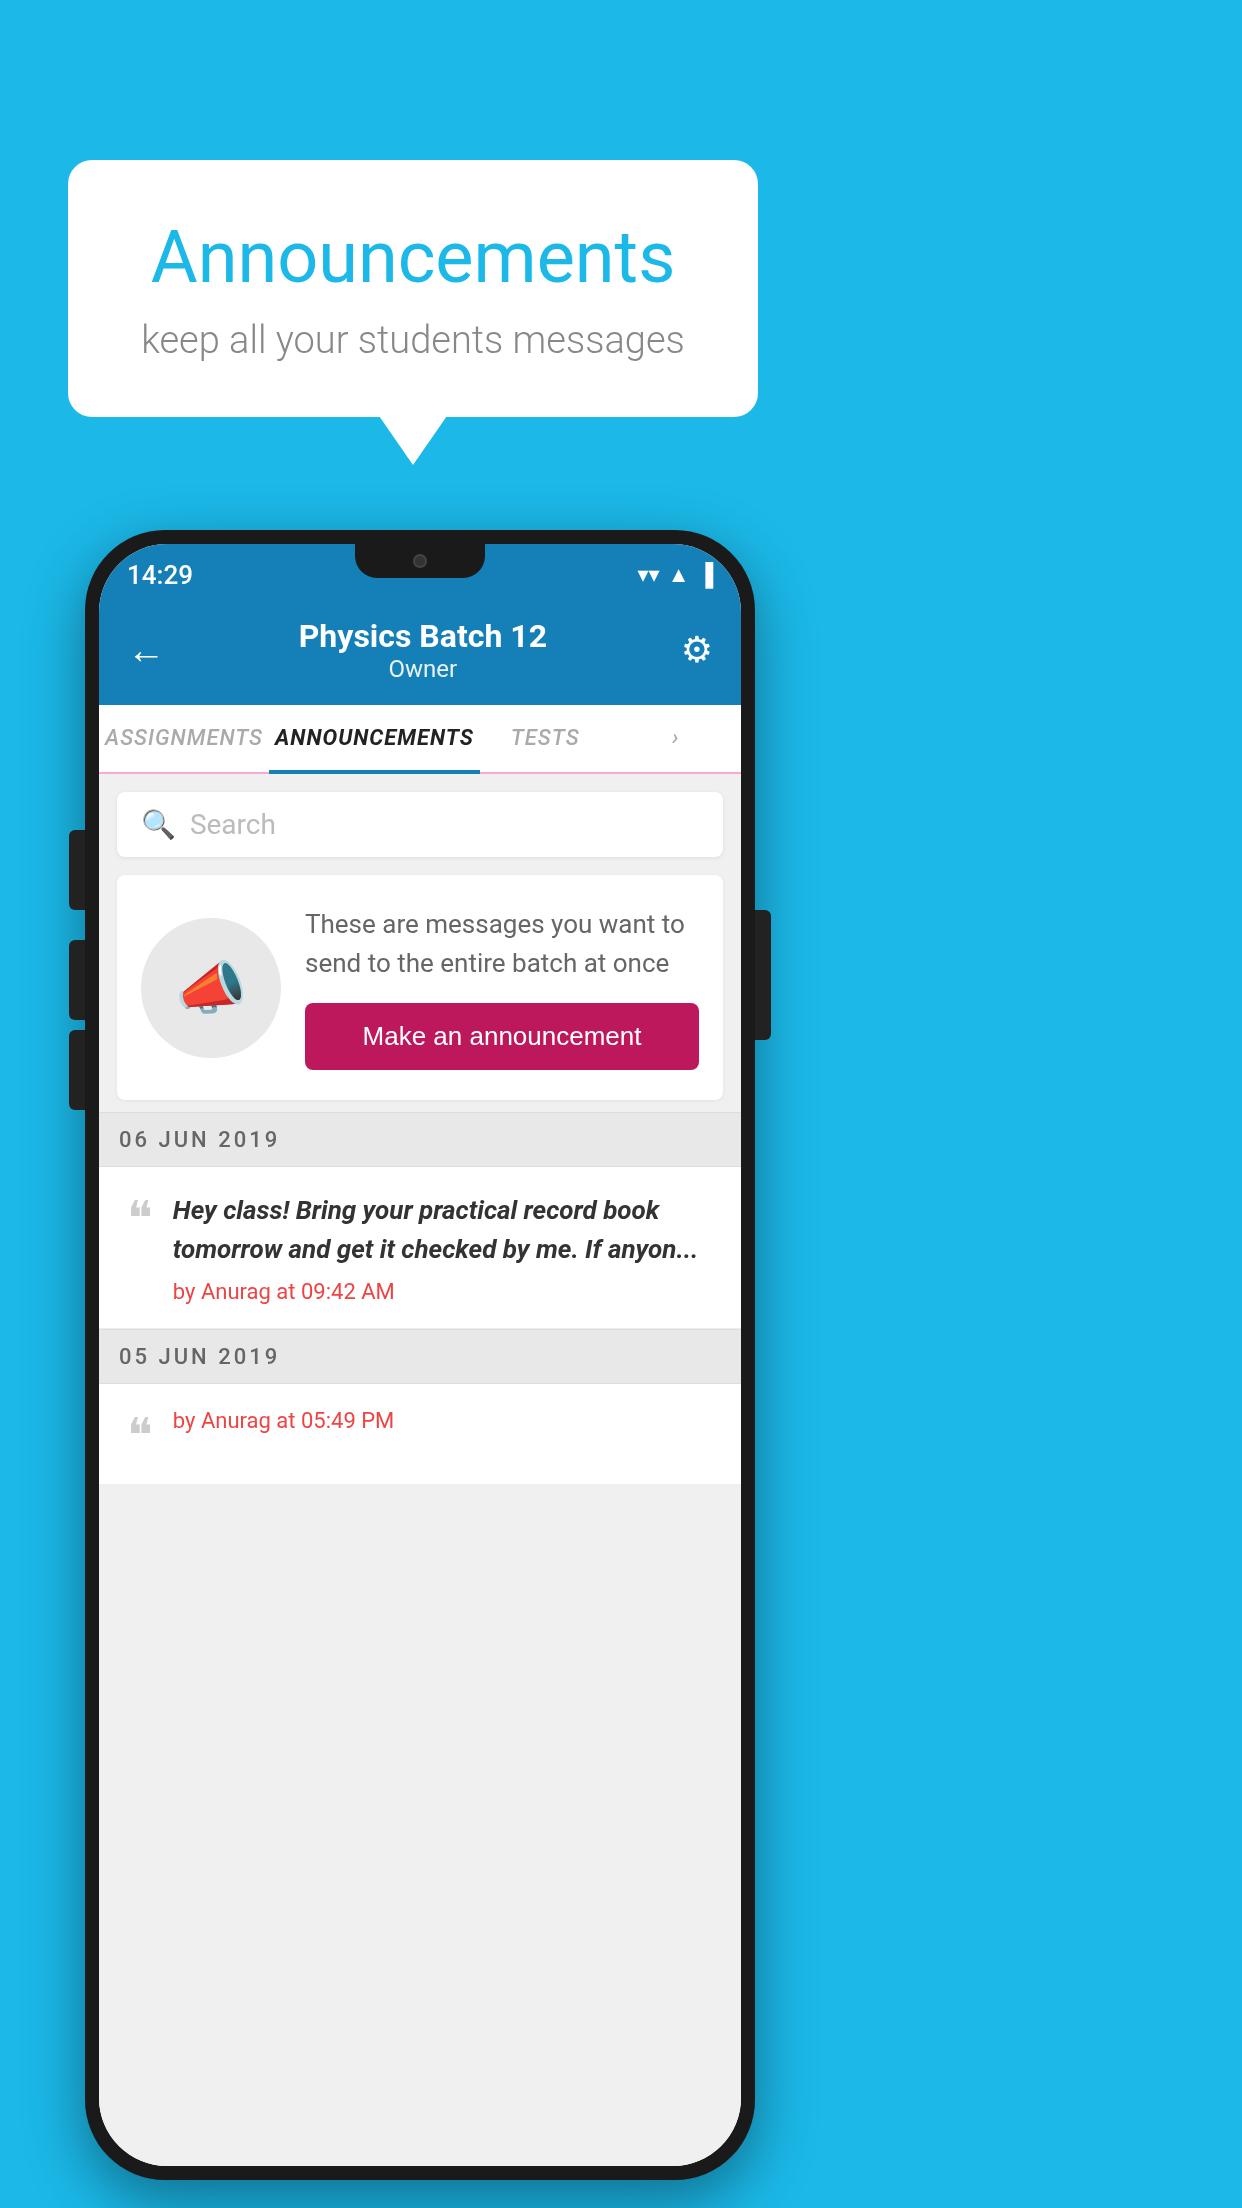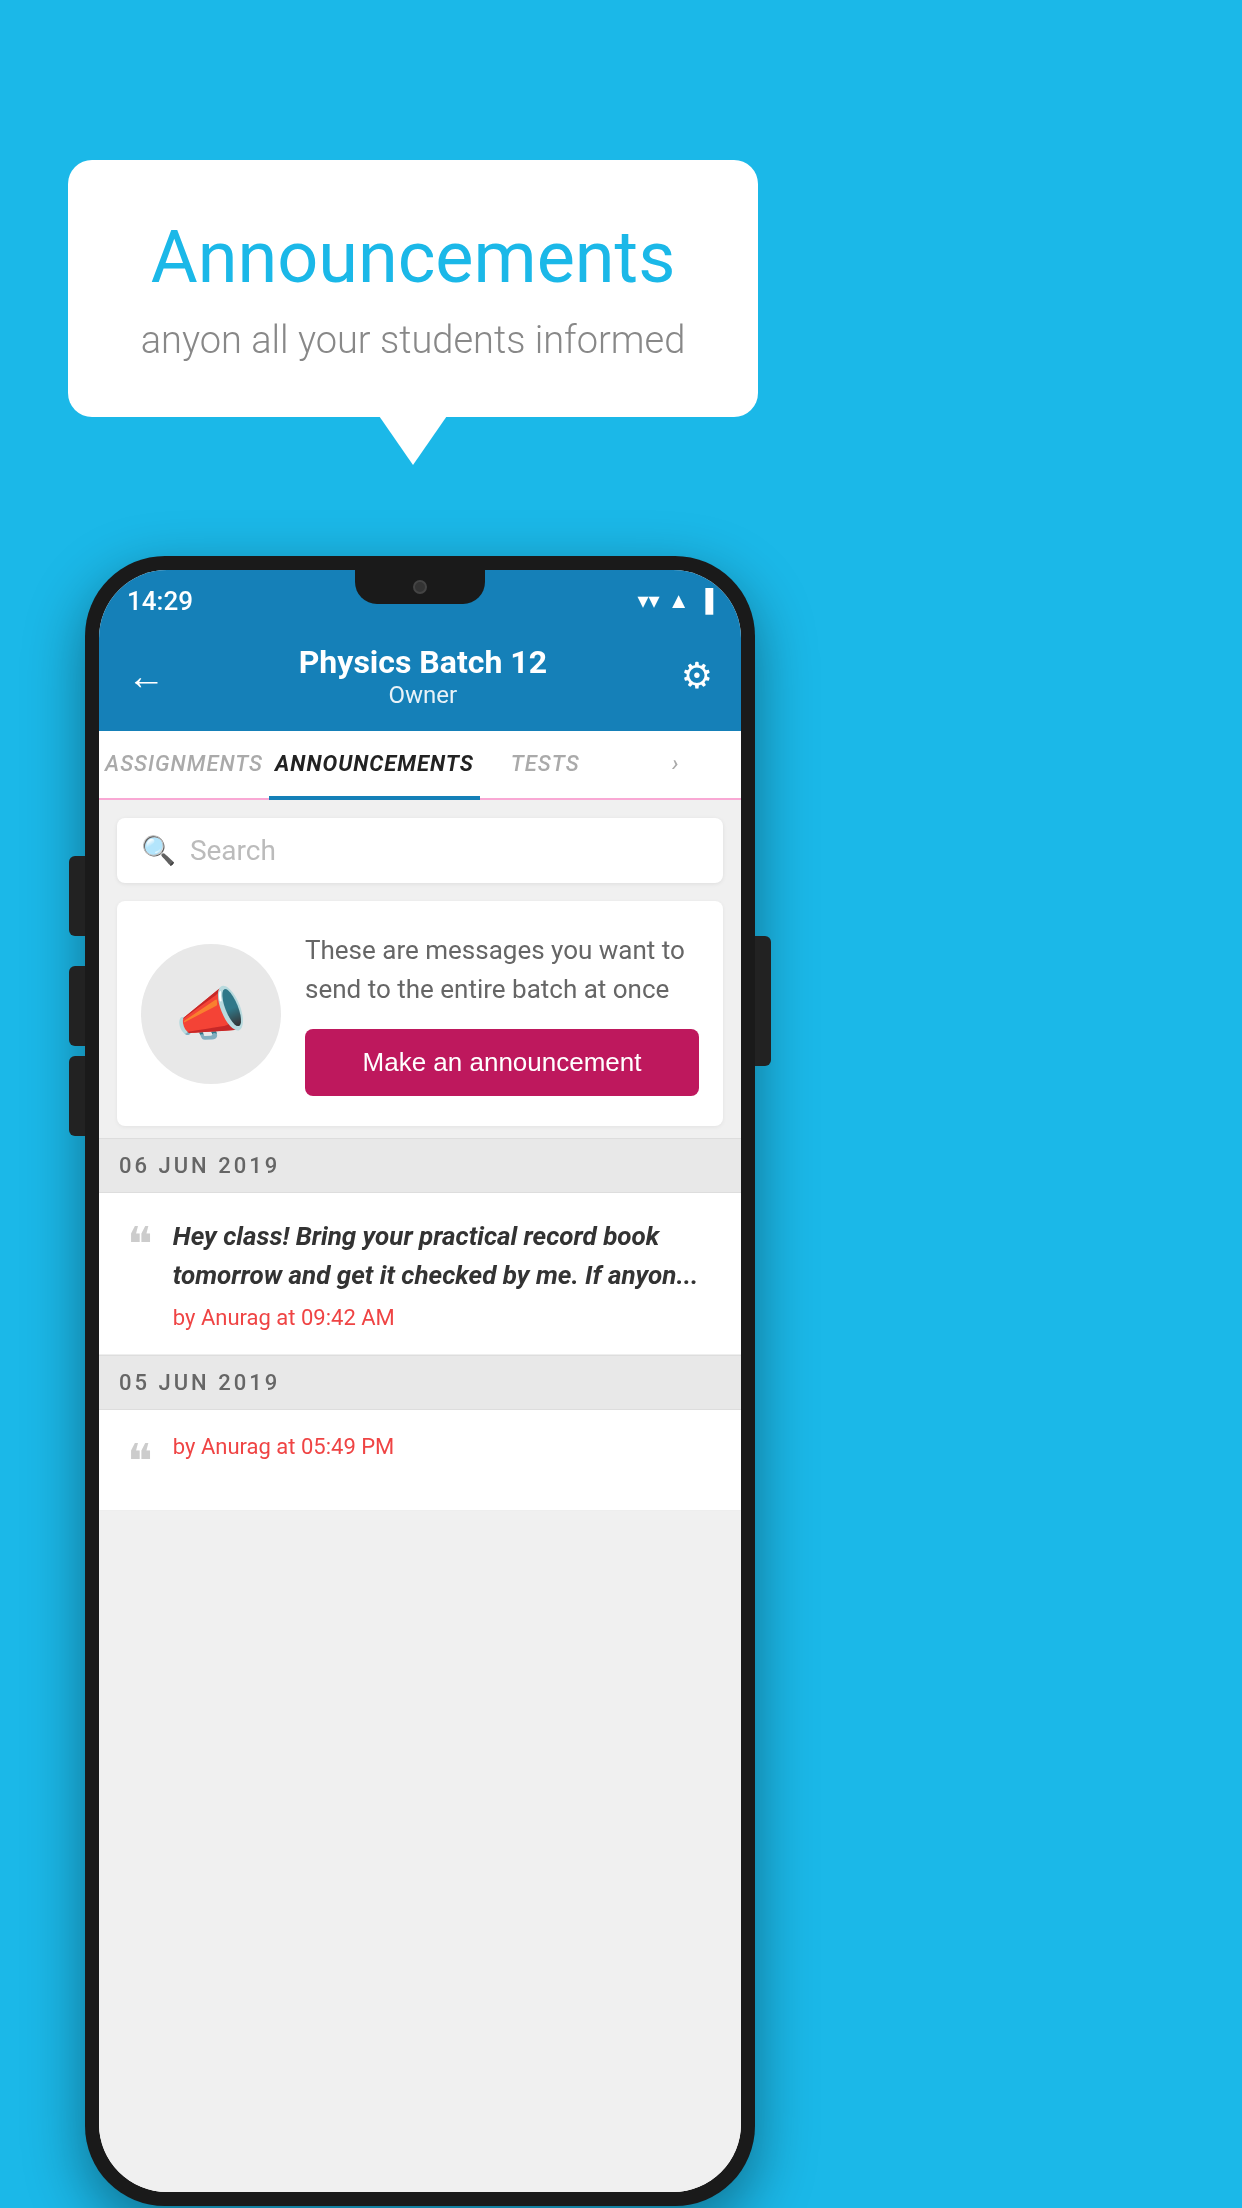--- a/index.html
+++ b/index.html
@@ -44,21 +44,21 @@
     }
     .speech-bubble-subtitle {
       font-size: 38px;
       color: #888;
       font-weight: 300;
     }
 
     
     .phone-container {
       position: absolute;
-      top: 556px;
+      top: 530px;
       left: 85px;
       width: 670px;
       height: 1650px;
     }
 
     .phone-outer {
       width: 670px;
       height: 1650px;
       background: #1a1a1a;
       border-radius: 80px;
@@ -316,21 +316,21 @@
       background: #f0f0f0;
       height: calc(100% - 55px - 70px - 70px);
       overflow: hidden;
     }
   </style>
 </head>
 <body>
 
 <div class="speech-bubble">
   <div class="speech-bubble-title">Announcements</div>
-  <div class="speech-bubble-subtitle">anyon all your students informed</div>
+  <div class="speech-bubble-subtitle">keep all your students messages</div>
 </div>
 
 <div class="phone-container">
   <div class="phone-outer">
     <div class="phone-inner">
 
       <div class="notch">
         <div class="camera-dot"></div>
       </div>
 

